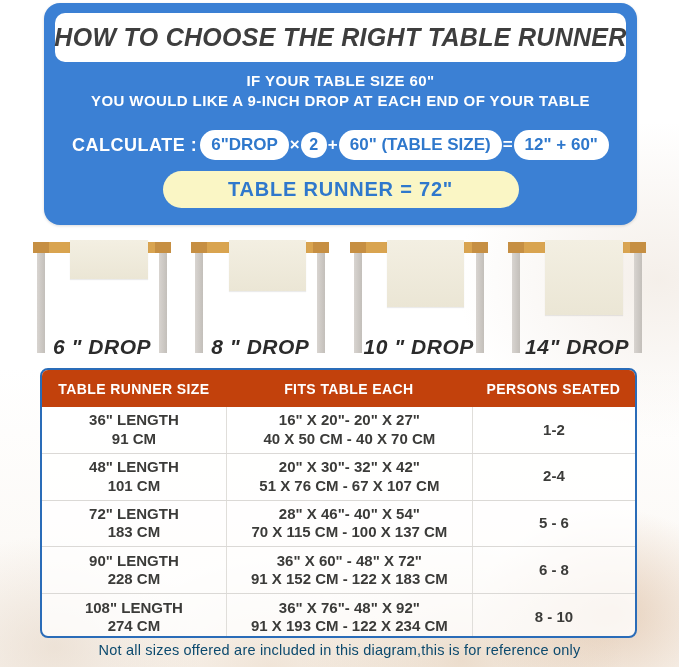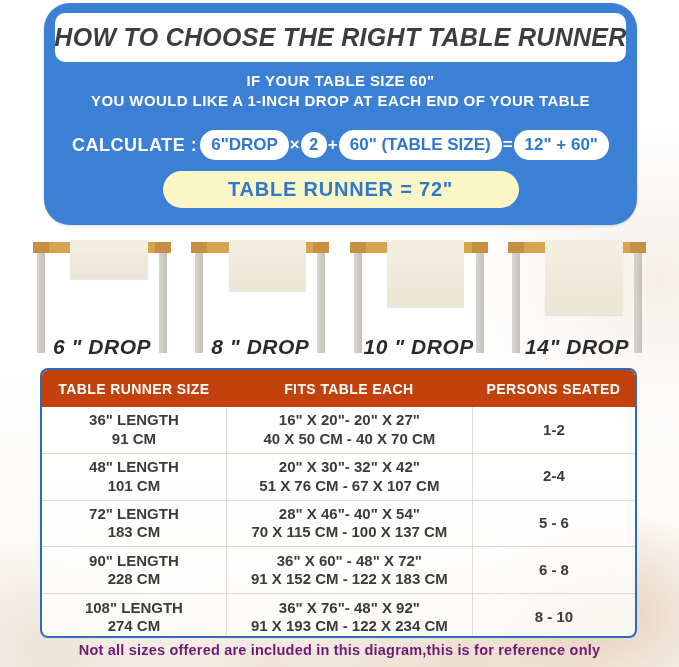--- a/index.html
+++ b/index.html
@@ -19,21 +19,21 @@
       radial-gradient(230px 170px at 68% 99%, rgba(214,183,150,0.40), transparent 70%),
       radial-gradient(210px 160px at 8% 97%, rgba(226,209,192,0.55), transparent 70%),
       radial-gradient(280px 220px at 97% 42%, rgba(236,226,216,0.55), transparent 72%),
       radial-gradient(240px 160px at 40% 100%, rgba(222,196,168,0.35), transparent 70%),
       linear-gradient(#ffffff 55%, #faf6f1);
   }
 
   
   .top-panel{
     position:absolute;left:44px;top:3px;width:593px;height:222px;
-    background:#3b80d4;border-radius:26px;z-index:2;
+    background:#3b80d4;border-radius:16px;z-index:2;
     box-shadow:0 1px 3px rgba(0,0,0,0.15);
   }
   .title-box{
     margin:10px 11px 0 11px;height:49px;border-radius:10px;background:#ffffff;
     display:flex;align-items:center;justify-content:center;
   }
   .title-box h1{
     margin:0;font-size:25px;font-weight:800;font-style:italic;
     color:#3e3e3e;letter-spacing:0.3px;white-space:nowrap;
   }
@@ -112,35 +112,35 @@
   .t-row .td{
     display:flex;flex-direction:column;align-items:center;justify-content:center;
     color:#3b3b39;font-weight:600;font-size:15px;line-height:18.5px;text-align:center;
   }
   .t-row .td + .td{border-left:1px solid #e0deda;}
   .t-row .persons{font-size:15px;}
 
   
   .note{
     position:absolute;left:0;right:0;top:642px;margin:0;text-align:center;z-index:2;
-    font-size:14.5px;font-weight:700;color:#701a75;letter-spacing:0.2px;
+    font-size:14.5px;font-weight:400;color:#0c4a6e;letter-spacing:0.2px;
   }
 </style>
 </head>
 <body>
 
 <div class="canvas">
   <div class="bg-photo"></div>
 
   <section class="top-panel">
     <div class="title-box">
       <h1>HOW TO CHOOSE THE RIGHT TABLE RUNNER</h1>
     </div>
     <p class="intro first">IF YOUR TABLE SIZE 60"</p>
-    <p class="intro">YOU WOULD LIKE A 1-INCH DROP AT EACH END OF YOUR TABLE</p>
+    <p class="intro">YOU WOULD LIKE A 9-INCH DROP AT EACH END OF YOUR TABLE</p>
 
     <div class="formula-row">
       <span class="calc-label">CALCULATE :</span>
       <span class="pill">6"DROP</span>
       <span class="op">×</span>
       <span class="num-circle">2</span>
       <span class="op">+</span>
       <span class="pill">60" (TABLE SIZE)</span>
       <span class="op">=</span>
       <span class="pill">12" + 60"</span>

